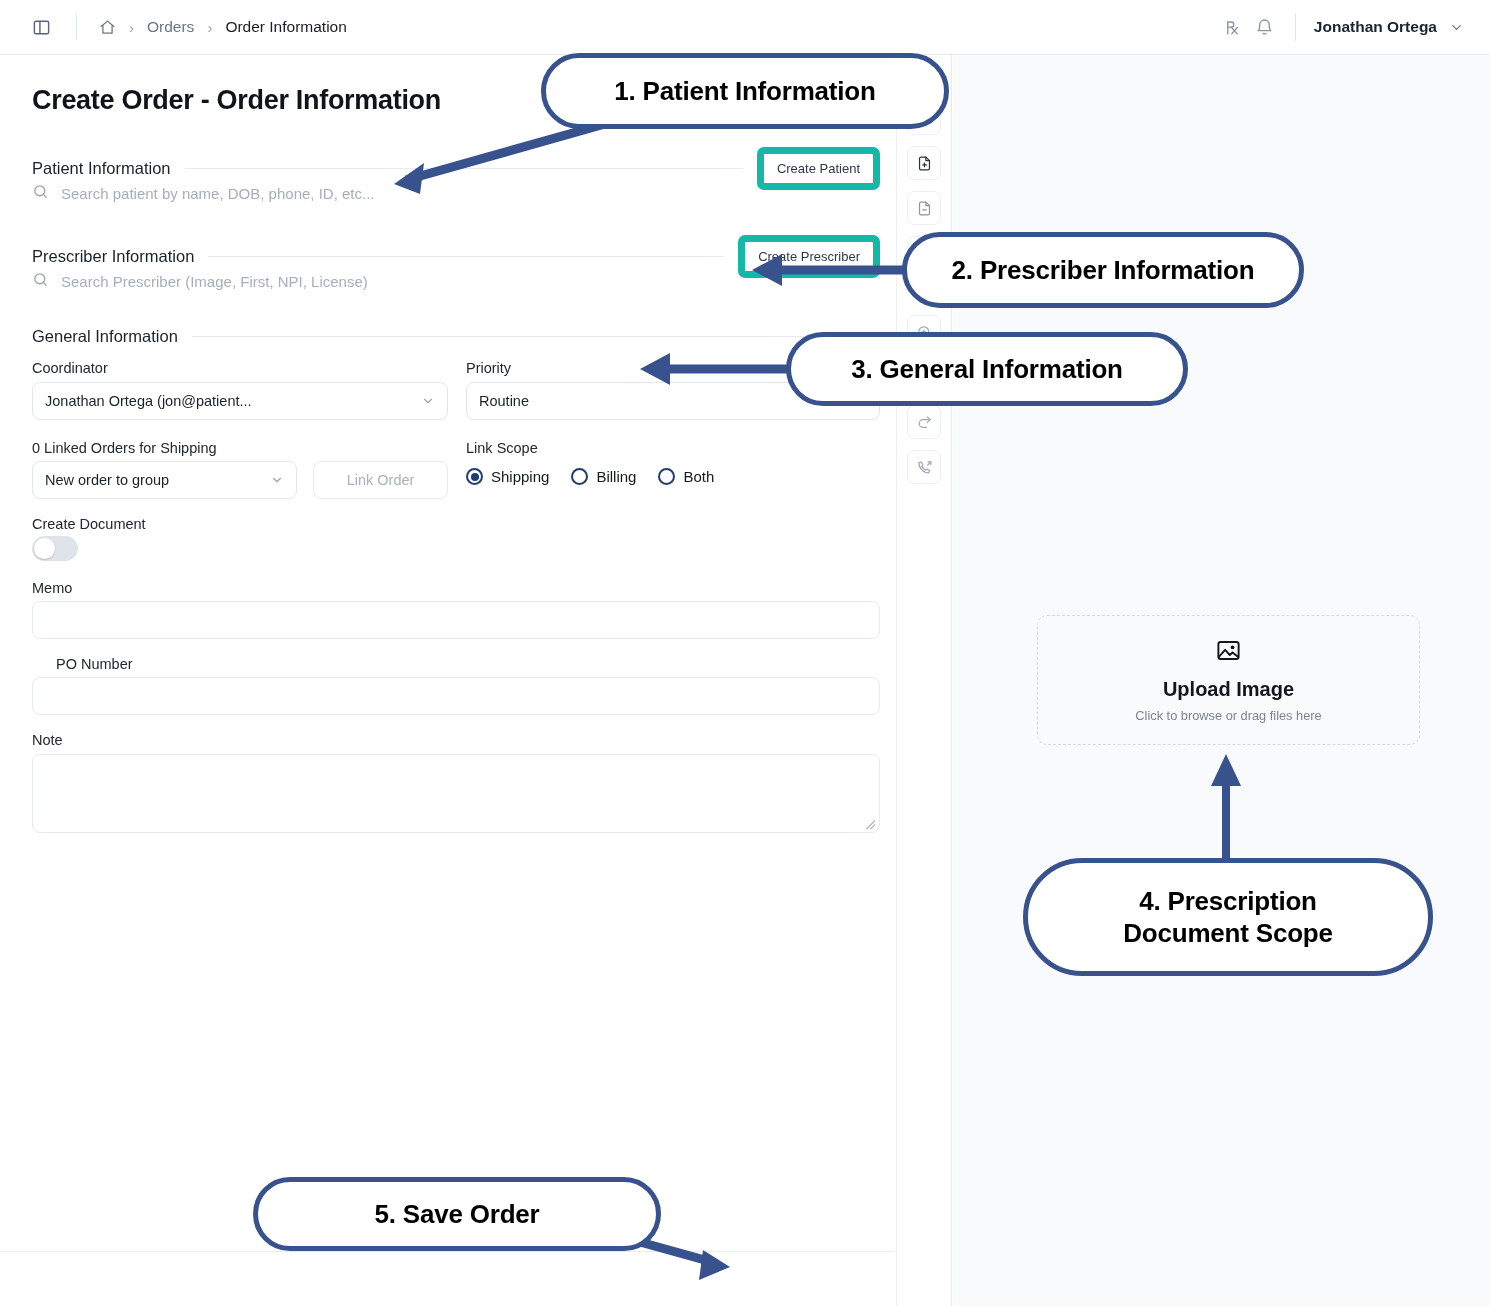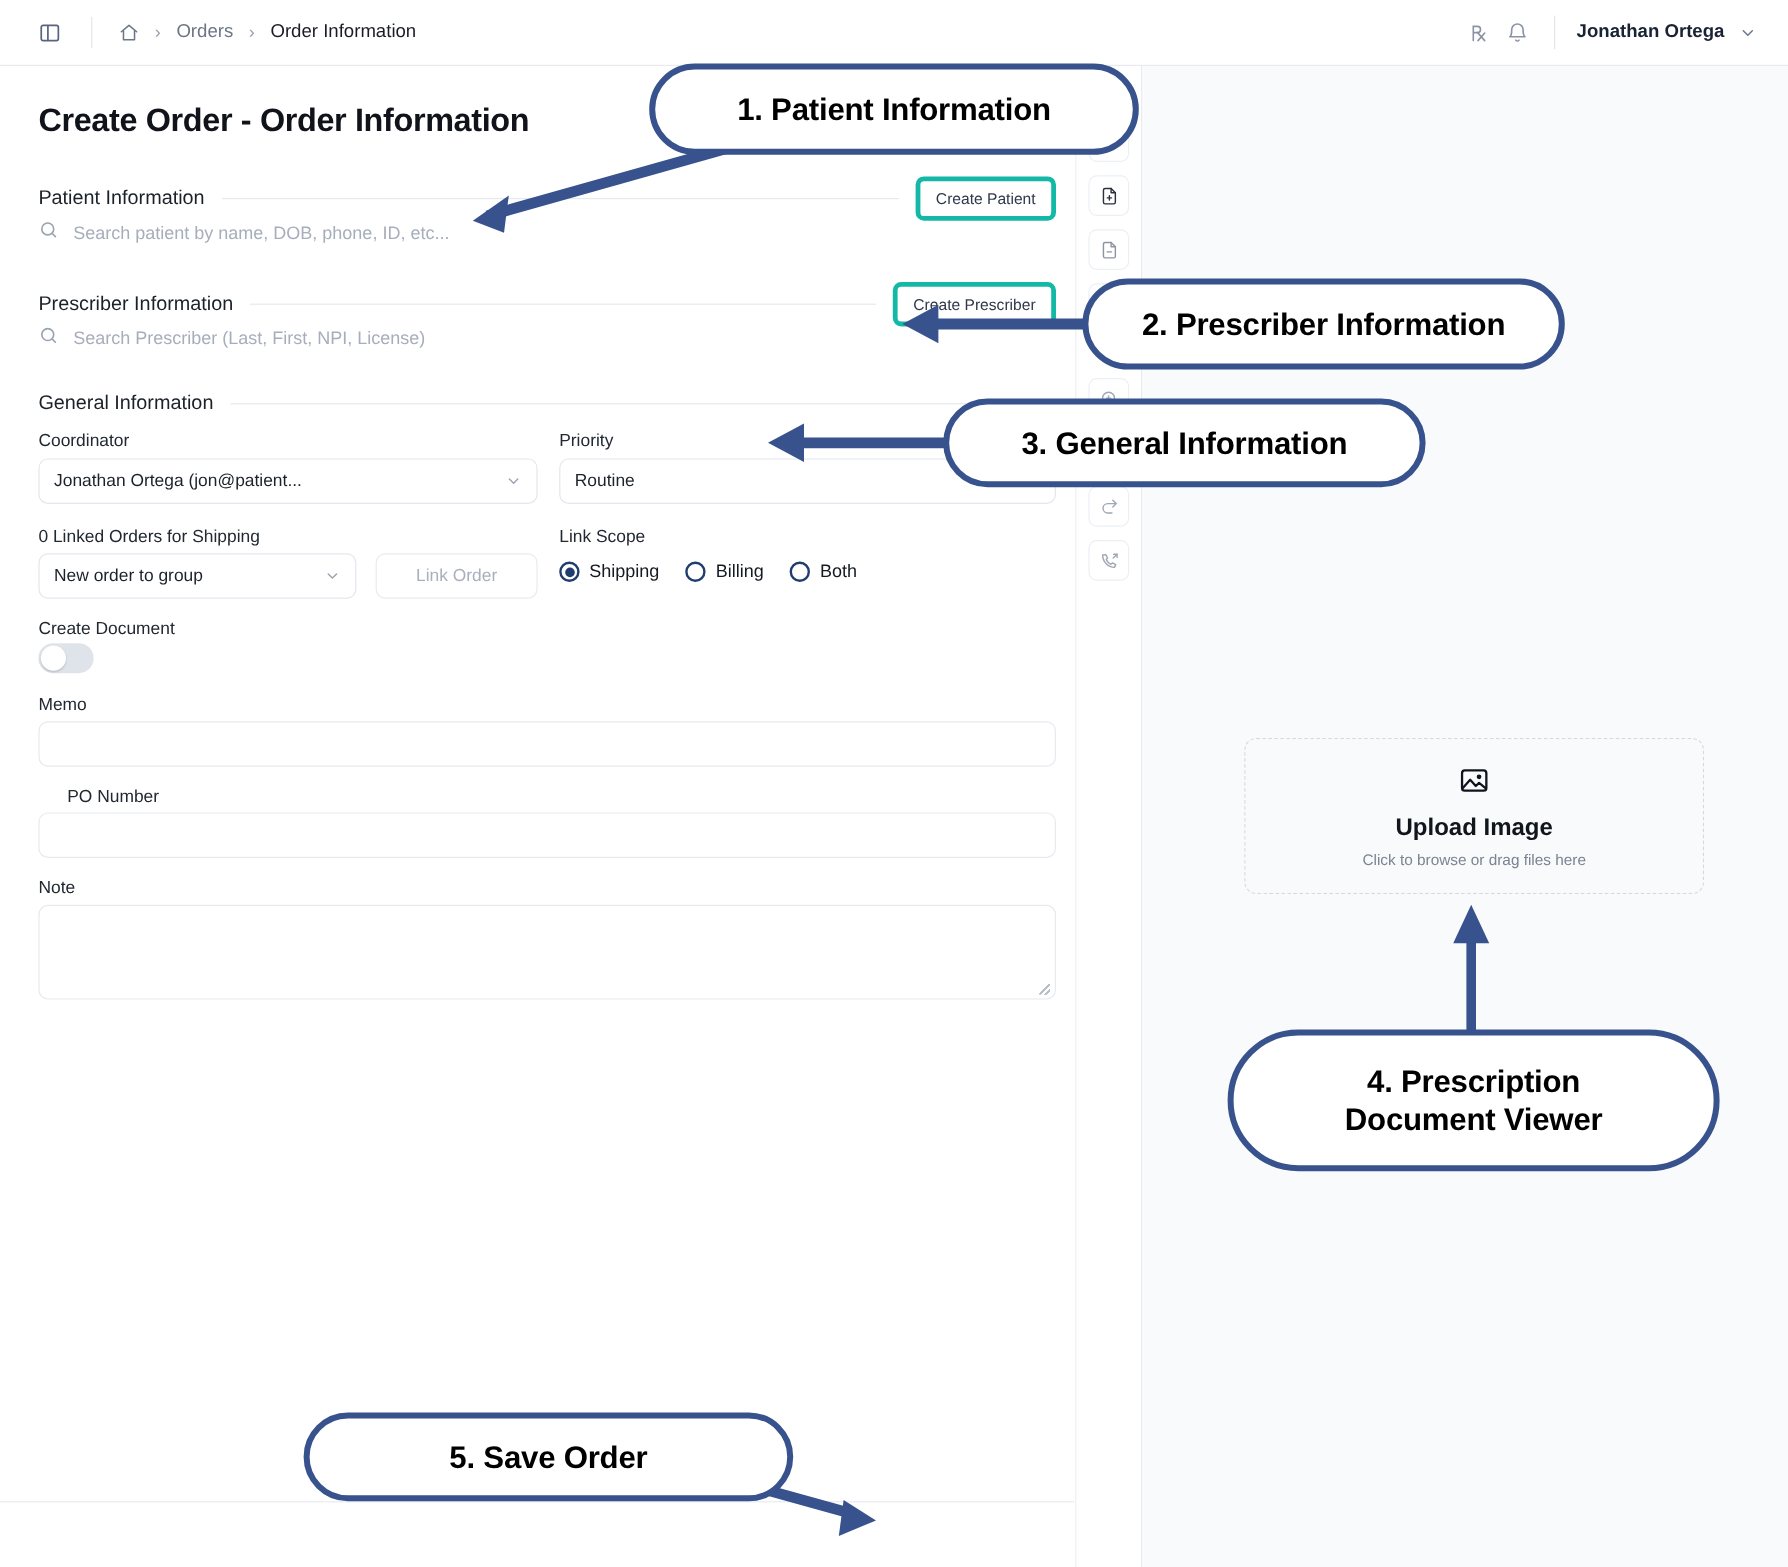--- a/index.html
+++ b/index.html
@@ -82,21 +82,21 @@
 
   .section-head {
     position: absolute; left: 32px;
     display: flex; align-items: center; width: 848px;
   }
   .section-head .st { font-size: 16.5px; color: #1b2129; white-space: nowrap; }
   .section-head .rule {
     flex: 1; height: 1px; background: #e6e9ee; margin: 0 14px;
   }
   .ghost-btn {
-    border: 4px solid #14b8a6; background: #ffffff;
+    border: 7px solid #14b8a6; background: #ffffff;
     border-radius: 7px; font-size: 13px; color: #30384a;
     padding: 7px 13px; cursor: pointer; white-space: nowrap;
     font-family: "Liberation Sans", sans-serif;
   }
 
   .search-row {
     position: absolute; left: 32px; width: 848px;
     display: flex; align-items: center; gap: 12px;
     border-bottom: 1px solid transparent;
   }
@@ -287,21 +287,21 @@
       <span class="rule"></span>
       <button class="ghost-btn">Create Prescriber</button>
     </div>
     <div class="search-row" style="top:216px;">
       <span>
         <svg width="17" height="17" viewBox="0 0 24 24" fill="none" stroke="#9aa3b1" stroke-width="1.9" stroke-linecap="round">
             <circle cx="11" cy="11" r="7"></circle>
             <path d="M20 20l-3.6-3.6"></path>
           </svg>
       </span>
-      <span class="search-ph">Search Prescriber (Last, First, NPI, License)</span>
+      <span class="search-ph">Search Prescriber (Image, First, NPI, License)</span>
     </div>
 
     <div class="section-head" style="top:272px;">
       <span class="st">General Information</span>
       <span class="rule"></span>
     </div>
 
     <div class="field-label" style="left:32px; top:305px;">Coordinator</div>
     <div class="select-box" style="left:32px; top:327px; width:416px; height:38px;">
       <span class="val">Jonathan Ortega (jon@patient...</span>
@@ -457,19 +457,19 @@
 
   <div class="overlay">
     <div class="callout" style="left:541px; top:53px; width:408px; height:76px; font-size:26px;">1. Patient Information</div>
 
     <div class="callout" style="left:902px; top:232px; width:402px; height:76px; font-size:26px;">2. Prescriber Information</div>
 
     <div class="callout" style="left:786px; top:332px; width:402px; height:74px; font-size:26px;">3. General Information</div>
 
     <div class="callout" style="left:1023px; top:858px; width:410px; height:118px; font-size:26px; flex-direction:column; border-radius:60px;">
       <span>4. Prescription</span>
-      <span>Document Viewer</span>
+      <span>Document Scope</span>
     </div>
 
     <div class="callout" style="left:253px; top:1177px; width:408px; height:74px; font-size:26px;">5. Save Order</div>
   </div>
 
 </div>
 
 </body></html>

